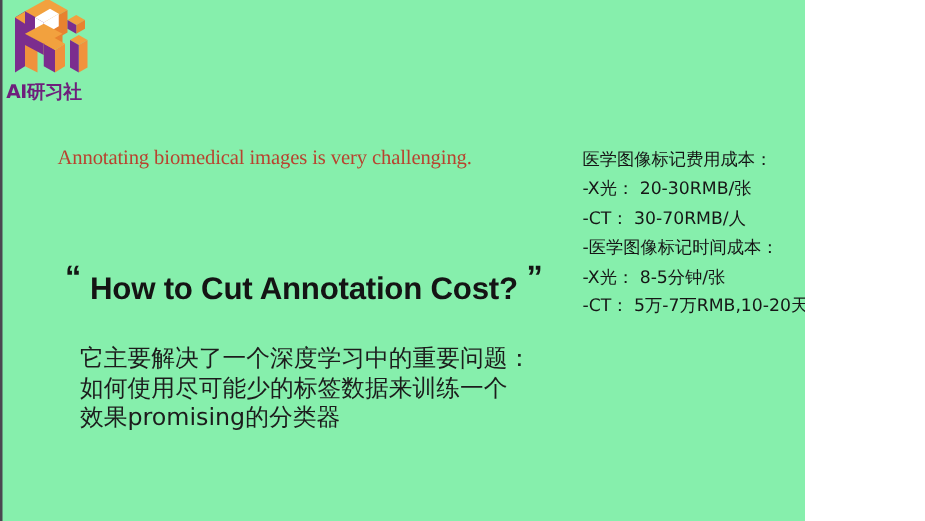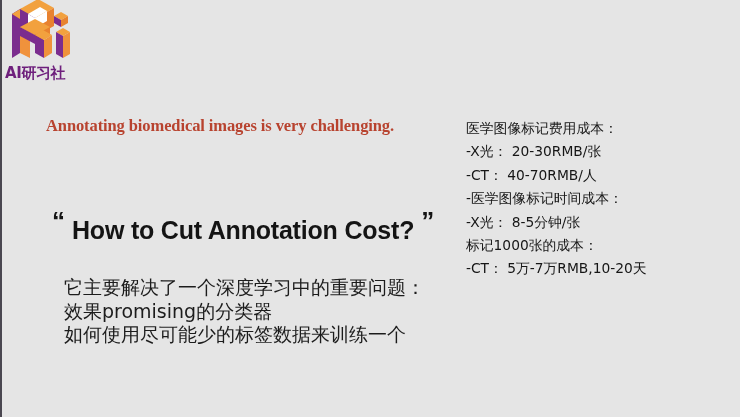--- a/index.html
+++ b/index.html
@@ -6,23 +6,23 @@
     margin: 0;
     padding: 0;
     background: #ffffff;
   }
   body {
     font-family: "Liberation Sans", sans-serif;
   }
 
   #slide {
     position: relative;
-    width: 740px;
+    width: 644px;
     height: 417px;
-    background: #e5e5e5;
+    background: #86efac;
     overflow: hidden;
   }
 
   
   .left-edge {
     position: absolute;
     left: 0;
     top: 0;
     width: 2px;
     height: 417px;
@@ -70,21 +70,21 @@
 
   
   .left-col {
     position: absolute;
     left: 46px;
     top: 116px;
     width: 380px;
   }
   .headline-red {
     font-family: "Liberation Serif", "DejaVu Serif", serif;
-    font-weight: bold;
+    font-weight: normal;
     font-size: 16.5px;
     color: #b8432f;
     letter-spacing: -0.1px;
     white-space: nowrap;
   }
   .body-serif {
     margin-top: 12px;
     font-family: "Liberation Serif", "DejaVu Serif", serif;
     font-size: 13.2px;
     line-height: 17px;
@@ -181,27 +181,26 @@
 
 
   <div class="left-col">
     <div class="headline-red">Annotating biomedical images is very challenging.</div>
   </div>
 
   <div class="quote-line"><span class="quote-mark">“</span><span class="quote-text">How to Cut Annotation Cost?</span><span class="quote-mark">”</span></div>
 
   <div class="cn-left">
     <div>它主要解决了一个深度学习中的重要问题：</div>
+    <div>如何使用尽可能少的标签数据来训练一个</div>
     <div>效果promising的分类器</div>
-    <div>如何使用尽可能少的标签数据来训练一个</div>
   </div>
 
   <div class="right-col">
     <div>医学图像标记费用成本：</div>
     <div>-X光： 20-30RMB/张</div>
-    <div>-CT： 40-70RMB/人</div>
+    <div>-CT： 30-70RMB/人</div>
     <div>-医学图像标记时间成本：</div>
     <div>-X光： 8-5分钟/张</div>
-    <div>标记1000张的成本：</div>
     <div>-CT： 5万-7万RMB,10-20天</div>
   </div>
 
 </div>
 
 </body></html>

